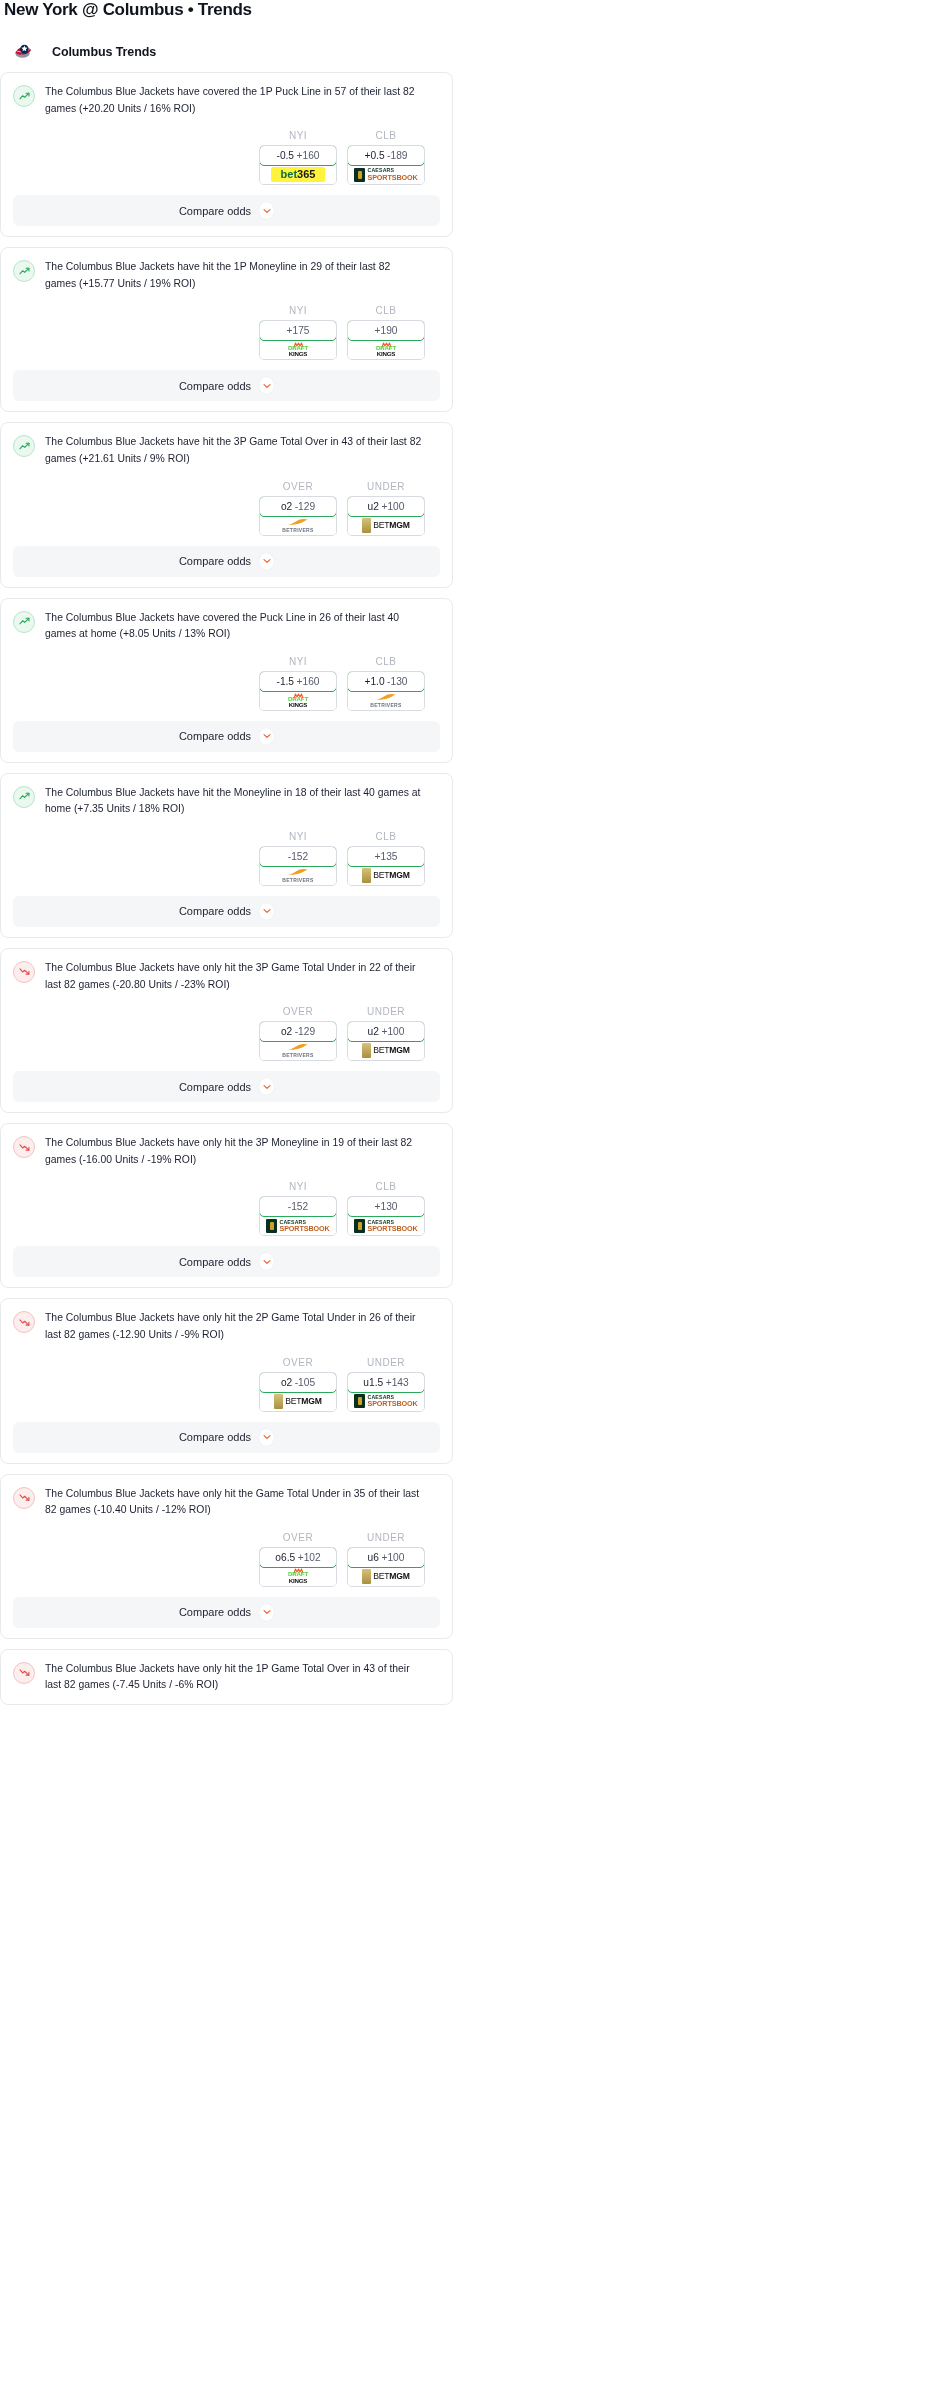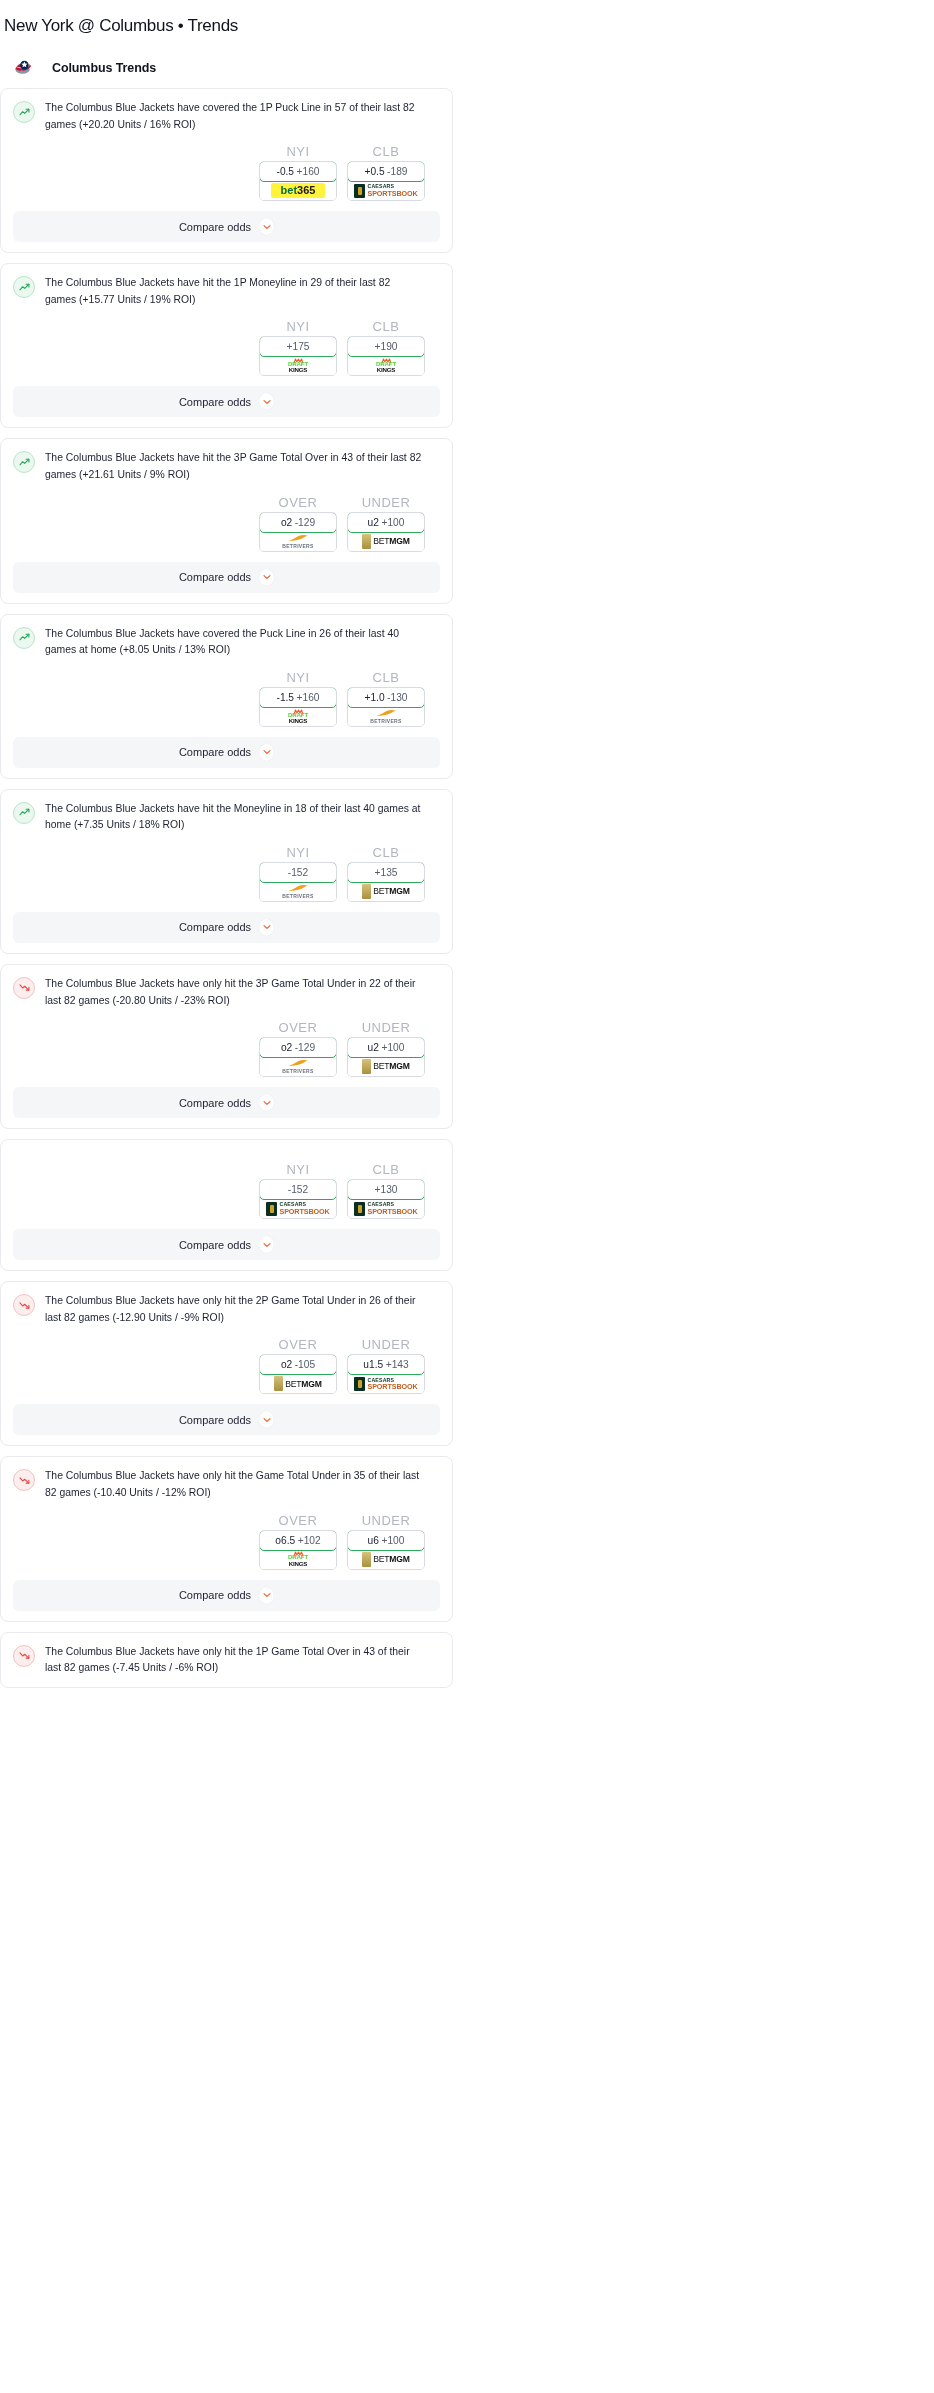--- a/index.html
+++ b/index.html
@@ -10,24 +10,24 @@
     color: #1a1d29;
     -webkit-font-smoothing: antialiased;
   }
   body { padding: 0 0 0 0; }
 
   .page { width: 934px; position: relative; }
 
   
   .page-title {
     font-size: 17px;
-    font-weight: normal;
+    font-weight: bold;
     letter-spacing: -0.3px;
     color: #10141f;
-    padding: 16px 0 0 4px;
+    padding: 0 0 0 4px;
     line-height: 20px;
   }
   .venue-row {
     display: flex;
     align-items: center;
     gap: 5px;
     padding: 9px 0 0 5px;
   }
   .venue-row .pin { width: 11px; height: 11px; display: block; flex: 0 0 auto; }
   .venue-text {
@@ -95,21 +95,21 @@
   
   .odds-wrap {
     display: flex;
     justify-content: flex-end;
     gap: 10px;
     padding: 14px 15px 0 0;
   }
   .odds-col { width: 78px; }
   .odds-label {
     text-align: center;
-    font-size: 13px;
+    font-size: 10px;
     letter-spacing: 0.5px;
     color: #b2b6c0;
     padding-bottom: 4px;
     line-height: 10px;
   }
   .odds-box {
     border: 1px solid #d8dbe1;
     border-radius: 5px;
     overflow: hidden;
     background: #fff;
@@ -502,20 +502,29 @@
         <div class="compare">
           <span class="compare-label">Compare odds</span>
           <span class="chev-circle">
             <svg width="8" height="6" viewBox="0 0 12 8" fill="none">
               <path d="M1.5 1.8L6 6.2l4.5-4.4" stroke="#f05a22" stroke-width="1.6" stroke-linecap="round" stroke-linejoin="round"></path>
             </svg>
           </span>
         </div>
       </div>
       <div class="trend-card">
+        <div class="trend-top">
+          <span class="trend-icon down">
+            <svg width="13" height="13" viewBox="0 0 20 20" fill="none">
+              <path d="M3 6l4.2 4.7 3.1-2.6L16.6 14" stroke="#e24b4b" stroke-width="1.7" stroke-linecap="round" stroke-linejoin="round"></path>
+              <path d="M12.4 14h4.4V9.7" stroke="#e24b4b" stroke-width="1.7" stroke-linecap="round" stroke-linejoin="round"></path>
+            </svg>
+          </span>
+          <span class="trend-text">The Columbus Blue Jackets have only hit the 3P Moneyline in 19 of their last 82 games (-16.00 Units / -19% ROI)</span>
+        </div>
         <div class="odds-wrap">
           <div class="odds-col">
             <div class="odds-label">NYI</div>
             <div class="odds-box">
               <div class="odds-price">
                 <span class="px">-152</span>
               </div>
               <div class="book-cell">
                 <span class="bklogo" style="display:flex;align-items:center;gap:2px;">
                   <span style="width:11px;height:14px;background:#0a2e1f;border-radius:1px;display:flex;align-items:center;justify-content:center;">

